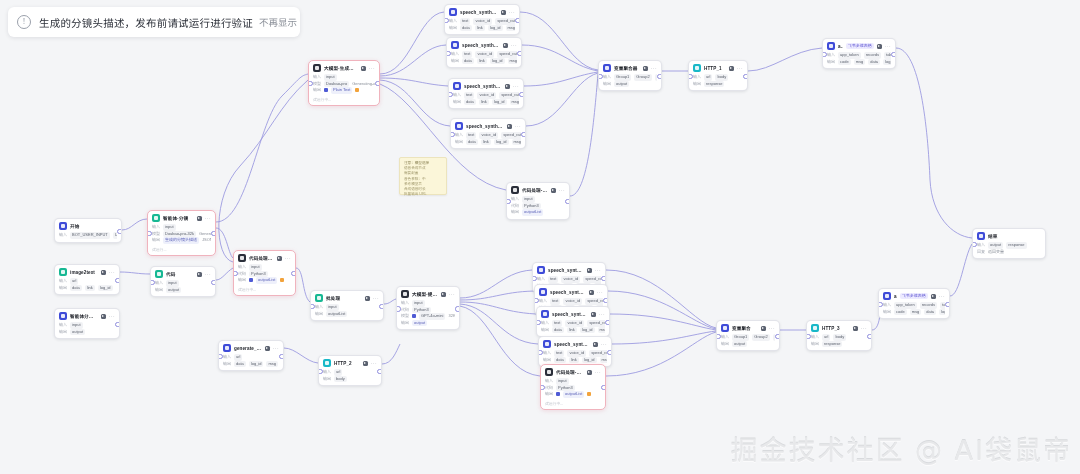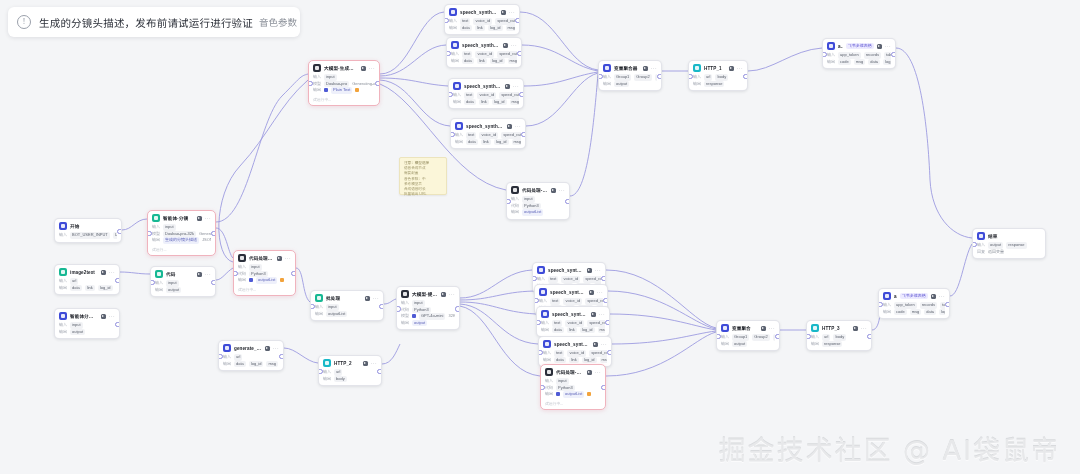--- a/index.html
+++ b/index.html
@@ -125,21 +125,21 @@
     z-index:9;box-shadow:0 1px 2px rgba(30,30,10,.07);
   }
   .sticky .sline{
     font-size:3.6px;color:#a29a6e;line-height:5.2px;white-space:nowrap;
     overflow:hidden;
   }
   .sticky .sline.t{color:#8b8355;}
 
   
   .wm{
-    position:absolute;right:20px;bottom:6px;
+    position:absolute;right:8px;bottom:6px;
     font-size:27px;letter-spacing:2px;
     color:#e7e8ea;
     text-shadow:0 1px 0 #fbfbfc, 0 -1px 0 #d8dadd;
     font-family:"DejaVu Sans",sans-serif;
     white-space:nowrap;z-index:30;user-select:none;
     font-weight:500;
   }
 </style>
 </head>
 <body>
@@ -204,21 +204,21 @@
 
       <path d="M382,364 C392,364 396,352 400,344"></path>
 
       <path d="M233,262 C214,258 212,196 240,166 C268,136 280,104 308,80"></path>
     </g>
   </svg>
 
   <div class="banner">
     <span class="bi">!</span>
     <span class="btext">生成的分镜头描述，发布前请试运行进行验证</span>
-    <span class="bdismiss">音色参数</span>
+    <span class="bdismiss">不再显示</span>
   </div>
 
   <div class="node sel" style="left:308px;top:60px;width:72px;">
     <span class="port l"></span>
     <span class="port r"></span>
     <div class="nhead">
       <span class="nico" style="background:#2b2f3a"></span>
       <span class="ntitle">大模型-生成文案</span>
       <span class="nacts">
           <span class="nplay"></span>

